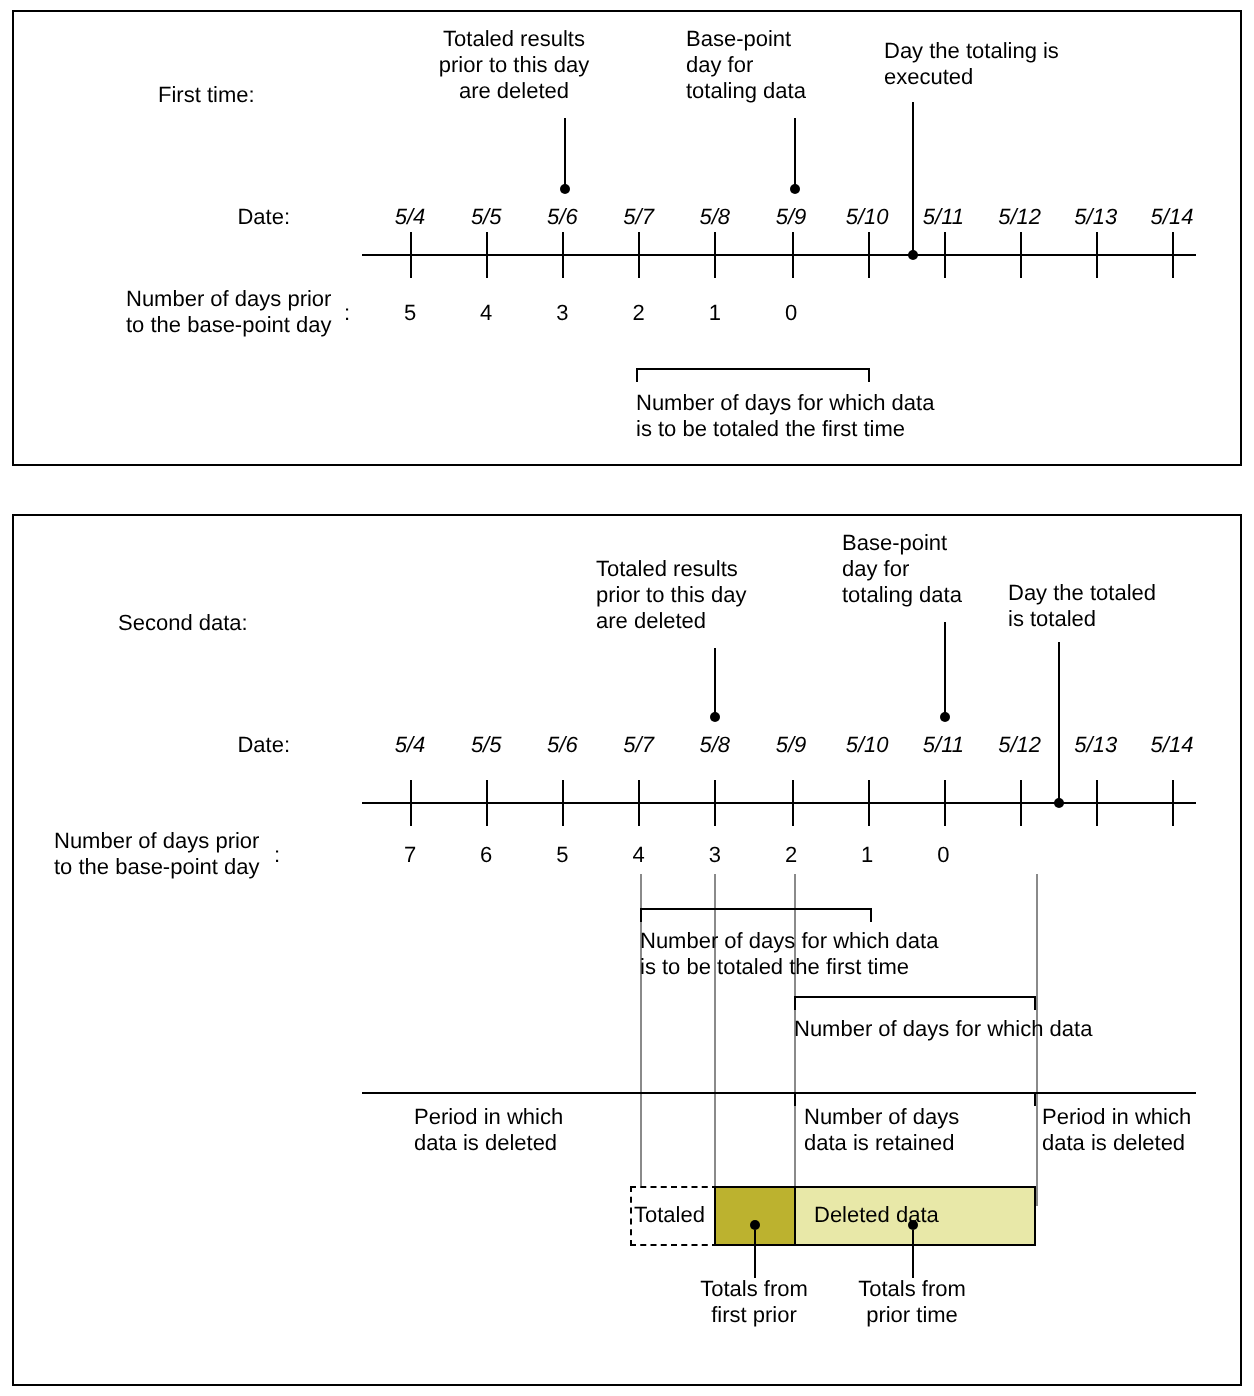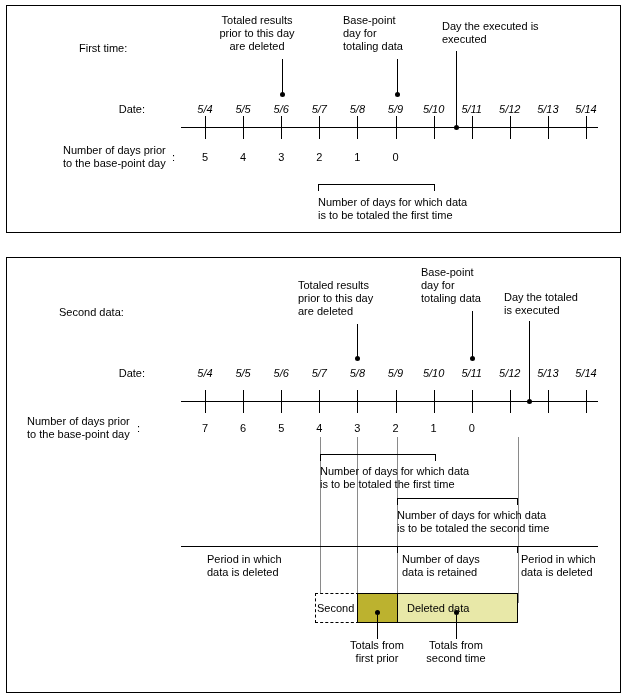--- a/index.html
+++ b/index.html
@@ -41,21 +41,21 @@
   <div class="txt c" style="left:185px;top:34px;width:130px;">are deleted</div>
   <div class="vline" style="left:275px;top:53px;height:36px;"></div>
   <div class="dot" style="left:273px;top:86px;"></div>
 
   <div class="txt" style="left:336px;top:8px;">Base-point</div>
   <div class="txt" style="left:336px;top:21px;">day for</div>
   <div class="txt" style="left:336px;top:34px;">totaling data</div>
   <div class="vline" style="left:390px;top:53px;height:36px;"></div>
   <div class="dot" style="left:388px;top:86px;"></div>
 
-  <div class="txt" style="left:435px;top:14px;">Day the executed is</div>
+  <div class="txt" style="left:435px;top:14px;">Day the totaling is</div>
   <div class="txt" style="left:435px;top:27px;">executed</div>
   <div class="vline" style="left:449px;top:45px;height:77px;"></div>
   <div class="dot" style="left:447px;top:119px;"></div>
 
   <div class="txt r" style="left:94px;top:97px;width:44px;">Date:</div>
   <div id="p1-dates">
       <div class="axis-label" style="left: 178px; top: 97px; width: 40px;">5/4</div>
       <div class="axis-label" style="left: 216.1px; top: 97px; width: 40px;">5/5</div>
       <div class="axis-label" style="left: 254.2px; top: 97px; width: 40px;">5/6</div>
       <div class="axis-label" style="left: 292.3px; top: 97px; width: 40px;">5/7</div>
@@ -112,21 +112,21 @@
   <div class="vline" style="left:350px;top:66px;height:34px;"></div>
   <div class="dot" style="left:348px;top:98px;"></div>
 
   <div class="txt" style="left:414px;top:8px;">Base-point</div>
   <div class="txt" style="left:414px;top:21px;">day for</div>
   <div class="txt" style="left:414px;top:34px;">totaling data</div>
   <div class="vline" style="left:465px;top:53px;height:47px;"></div>
   <div class="dot" style="left:463px;top:98px;"></div>
 
   <div class="txt" style="left:497px;top:33px;">Day the totaled</div>
-  <div class="txt" style="left:497px;top:46px;">is executed</div>
+  <div class="txt" style="left:497px;top:46px;">is totaled</div>
   <div class="vline" style="left:522px;top:63px;height:81px;"></div>
   <div class="dot" style="left:520px;top:141px;"></div>
 
   <div class="txt r" style="left:94px;top:109px;width:44px;">Date:</div>
   <div id="p2-dates">
       <div class="axis-label" style="left: 178px; top: 109px; width: 40px;">5/4</div>
       <div class="axis-label" style="left: 216.1px; top: 109px; width: 40px;">5/5</div>
       <div class="axis-label" style="left: 254.2px; top: 109px; width: 40px;">5/6</div>
       <div class="axis-label" style="left: 292.3px; top: 109px; width: 40px;">5/7</div>
       <div class="axis-label" style="left: 330.4px; top: 109px; width: 40px;">5/8</div>
@@ -175,46 +175,45 @@
   <div class="hline" style="left:313px;top:196px;width:116px;"></div>
   <div class="vline" style="left:313px;top:196px;height:7px;"></div>
   <div class="vline" style="left:428px;top:196px;height:7px;"></div>
   <div class="txt" style="left:313px;top:207px;">Number of days for which data</div>
   <div class="txt" style="left:313px;top:220px;">is to be totaled the first time</div>
 
   <div class="hline" style="left:390px;top:240px;width:121px;"></div>
   <div class="vline" style="left:390px;top:240px;height:7px;"></div>
   <div class="vline" style="left:510px;top:240px;height:7px;"></div>
   <div class="txt" style="left:390px;top:251px;">Number of days for which data</div>
-  <div class="txt" style="left:390px;top:264px;">is to be totaled the second time</div>
 
   <div class="hline" style="left:174px;top:288px;width:216px;"></div>
   <div class="hline" style="left:390px;top:288px;width:121px;"></div>
   <div class="vline" style="left:390px;top:288px;height:7px;"></div>
   <div class="vline" style="left:510px;top:288px;height:7px;"></div>
   <div class="hline" style="left:511px;top:288px;width:80px;"></div>
 
   <div class="txt" style="left:200px;top:295px;">Period in which</div>
   <div class="txt" style="left:200px;top:308px;">data is deleted</div>
 
   <div class="txt" style="left:395px;top:295px;">Number of days</div>
   <div class="txt" style="left:395px;top:308px;">data is retained</div>
 
   <div class="txt" style="left:514px;top:295px;">Period in which</div>
   <div class="txt" style="left:514px;top:308px;">data is deleted</div>
 
   <div class="deleted-box" style="left:308px;top:335px;width:44px;height:30px;"></div>
-  <div class="bar-text" style="left:310px;top:344px;">Second</div>
+  <div class="bar-text" style="left:310px;top:344px;">Totaled</div>
 
   <div class="bar bar-dark" style="left:350px;top:335px;width:41px;height:30px;"></div>
   <div class="bar bar-light" style="left:390px;top:335px;width:121px;height:30px;"></div>
   <div class="bar-text" style="left:400px;top:344px;">Deleted data</div>
 
   <div class="dot" style="left:368px;top:352px;"></div>
   <div class="vline" style="left:370px;top:357px;height:24px;"></div>
   <div class="txt c" style="left:325px;top:381px;width:90px;">Totals from</div>
   <div class="txt c" style="left:325px;top:394px;width:90px;">first prior</div>
 
   <div class="dot" style="left:447px;top:352px;"></div>
   <div class="vline" style="left:449px;top:357px;height:24px;"></div>
   <div class="txt c" style="left:404px;top:381px;width:90px;">Totals from</div>
-  <div class="txt c" style="left:404px;top:394px;width:90px;">second time</div>
+  <div class="txt c" style="left:404px;top:394px;width:90px;">prior time</div>
 </div>
 
 </body></html>

